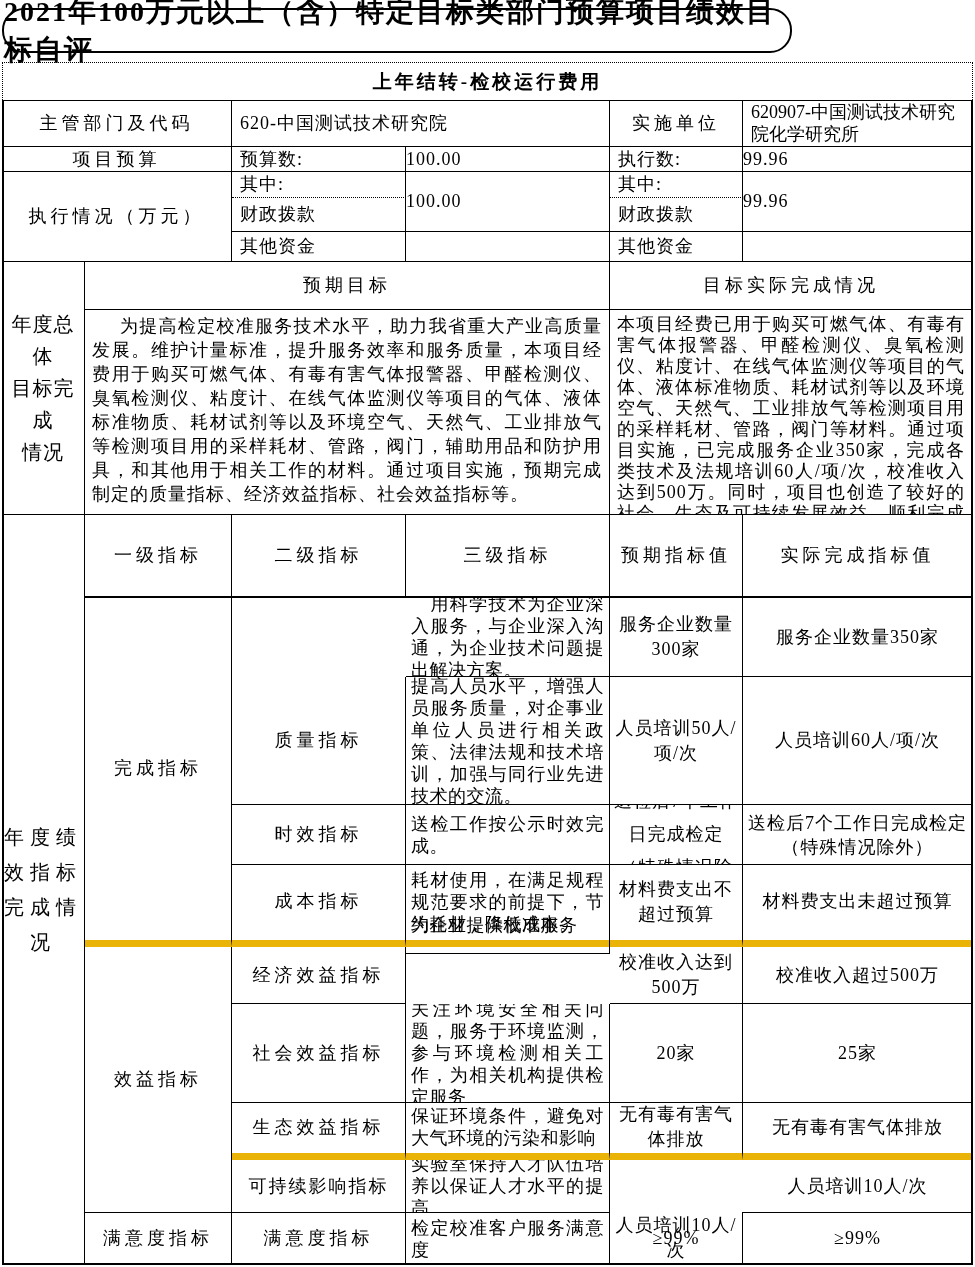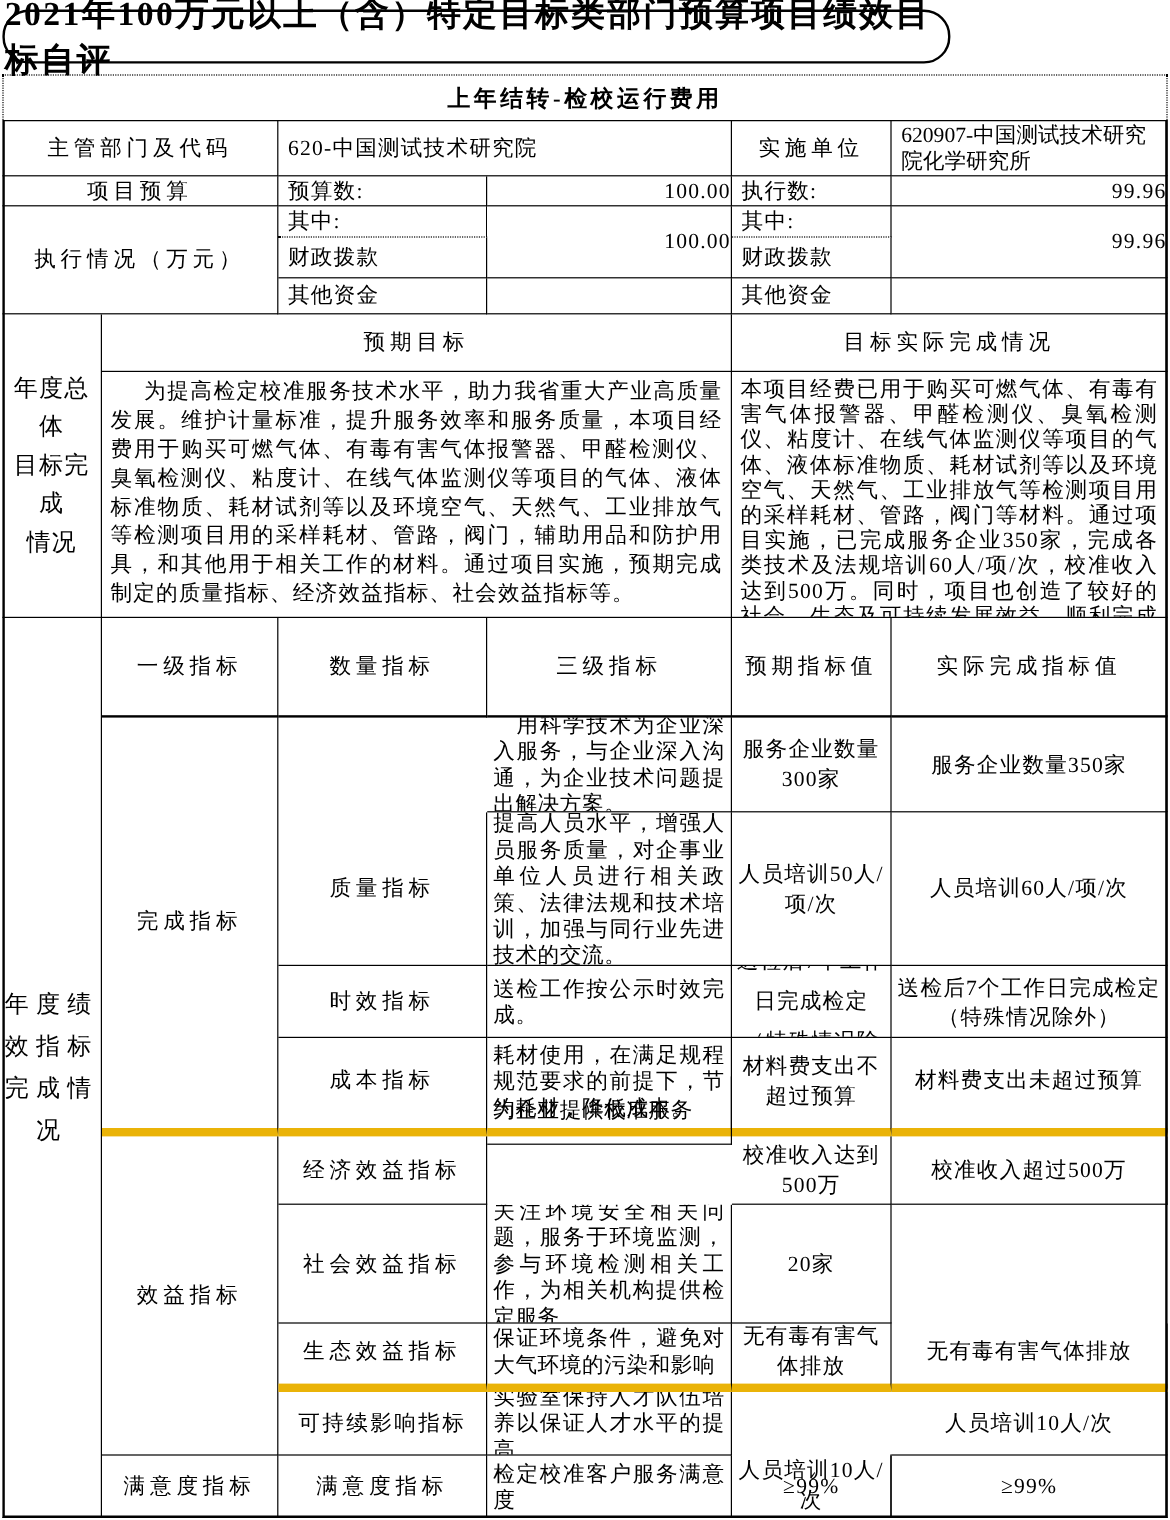--- a/index.html
+++ b/index.html
@@ -5,21 +5,21 @@
   html,body { margin:0; padding:0; background:#fff; }
   body { width:975px; height:1267px; font-family:"Liberation Serif","DejaVu Serif",serif; color:#000; }
   .page { position:relative; width:975px; height:1267px; background:#fff; overflow:hidden; }
   .box  { position:absolute; box-sizing:border-box; }
   .cell { position:absolute; box-sizing:border-box;
           border-right:1px solid #000; border-bottom:1px solid #000;
           display:flex; flex-direction:column; justify-content:center;
           text-align:center; font-size:18px; line-height:23px; letter-spacing:1px;
           overflow:hidden; }
   .l   { text-align:left;  padding-left:8px; }
-  .r   { text-align:right; }
+  .r   { text-align:left; padding-right:10px; }
   .hd  { letter-spacing:4px; }
   .pre { white-space:pre-line; line-height:25px; }
   .desc{ text-align:justify; padding:15px 5px; line-height:22px; letter-spacing:0.5px; }
   .para{ justify-content:flex-start; text-align:justify; padding:4px 7px; }
   .dotb{ border-bottom:1px dotted #000; }
   .bb2 { border-bottom:2px solid #000; }
   .bb3 { border-bottom:7px solid #eab308;font-family:Liberation Mono, monospace; }
   .vlab{ white-space:pre-line; font-size:20px; }
   .title-box { border:2px solid #000; display:flex; align-items:center; justify-content:center;
                font-weight:bold; font-size:28px; letter-spacing:2px; }
@@ -66,21 +66,21 @@
   <div class="cell hd" style="left:610px; top:262px; width:363px; height:48px;">目标实际完成情况</div>
   <div class="cell para" style="left:85px; top:310px; width:525px; height:205px; line-height:24px; text-indent:28px;">为提高检定校准服务技术水平，助力我省重大产业高质量发展。维护计量标准，提升服务效率和服务质量，本项目经费用于购买可燃气体、有毒有害气体报警器、甲醛检测仪、臭氧检测仪、粘度计、在线气体监测仪等项目的气体、液体标准物质、耗材试剂等以及环境空气、天然气、工业排放气等检测项目用的采样耗材、管路，阀门，辅助用品和防护用具，和其他用于相关工作的材料。通过项目实施，预期完成制定的质量指标、经济效益指标、社会效益指标等。</div>
   <div class="cell para" style="left:610px; top:310px; width:363px; height:205px; line-height:21px;">本项目经费已用于购买可燃气体、有毒有害气体报警器、甲醛检测仪、臭氧检测仪、粘度计、在线气体监测仪等项目的气体、液体标准物质、耗材试剂等以及环境空气、天然气、工业排放气等检测项目用的采样耗材、管路，阀门等材料。通过项目实施，已完成服务企业350家，完成各类技术及法规培训60人/项/次，校准收入达到500万。同时，项目也创造了较好的社会、生态及可持续发展效益，顺利完成了各项项目指标。</div>
 
   <div class="cell vlab" style="left:2px; top:515px; width:83px; height:750px; line-height:35px; letter-spacing:6px;">年度绩
 效指标
 完成情
 况</div>
 
   <div class="cell hd bb2" style="left:85px; top:515px; width:147px; height:83px;">一级指标</div>
-  <div class="cell hd bb2" style="left:232px; top:515px; width:174px; height:83px;">数量指标</div>
+  <div class="cell hd bb2" style="left:232px; top:515px; width:174px; height:83px;">二级指标</div>
   <div class="cell hd bb2" style="left:406px; top:515px; width:204px; height:83px;">三级指标</div>
   <div class="cell hd bb2" style="left:610px; top:515px; width:133px; height:83px;">预期指标值</div>
   <div class="cell hd bb2" style="left:743px; top:515px; width:230px; height:83px;">实际完成指标值</div>
 
   <div class="cell hd bb3" style="left:85px; top:598px; width:147px; height:349px;">完成指标</div>
   <div class="cell hd" style="left:85px; top:947px; width:147px; height:266px;">效益指标</div>
   <div class="cell hd" style="left:85px; top:1213px; width:147px; height:52px;">满意度指标</div>
 
   <div class="cell desc" style="left:406px; top:598px; width:204px; height:79px;">　用科学技术为企业深入服务，与企业深入沟通，为企业技术问题提出解决方案。</div>
   <div class="cell pre" style="left:610px; top:598px; width:133px; height:79px;">服务企业数量
@@ -109,20 +109,21 @@
 
   <div class="cell hd" style="left:232px; top:947px; width:174px; height:57px;">经济效益指标</div>
   <div class="cell desc" style="left:406px; top:897px; width:204px; height:57px;">为企业提供校准服务</div>
   <div class="cell pre" style="left:610px; top:947px; width:133px; height:57px;">校准收入达到
 500万</div>
   <div class="cell pre" style="left:743px; top:947px; width:230px; height:57px;">校准收入超过500万</div>
 
   <div class="cell hd" style="left:232px; top:1004px; width:174px; height:99px;">社会效益指标</div>
   <div class="cell desc" style="left:406px; top:1004px; width:204px; height:99px;">关注环境安全相关问题，服务于环境监测，参与环境检测相关工作，为相关机构提供检定服务</div>
   <div class="cell pre" style="left:610px; top:1004px; width:133px; height:99px;">20家</div>
+  <div class="cell pre" style="left:743px; top:1004px; width:230px; height:99px;">25家</div>
 
   <div class="cell hd bb3" style="left:232px; top:1103px; width:174px; height:57px;">生态效益指标</div>
   <div class="cell desc bb3" style="left:406px; top:1103px; width:204px; height:57px;">保证环境条件，避免对大气环境的污染和影响</div>
   <div class="cell pre bb3" style="left:610px; top:1103px; width:133px; height:57px;">无有毒有害气
 体排放</div>
   <div class="cell pre bb3" style="left:743px; top:1103px; width:230px; height:57px;">无有毒有害气体排放</div>
 
   <div class="cell" style="left:232px; top:1160px; width:174px; height:53px; letter-spacing:2px;">可持续影响指标</div>
   <div class="cell desc" style="left:406px; top:1160px; width:204px; height:53px;">实验室保持人才队伍培养以保证人才水平的提高</div>
   <div class="cell pre" style="left:610px; top:1212px; width:133px; height:53px;">人员培训10人/

